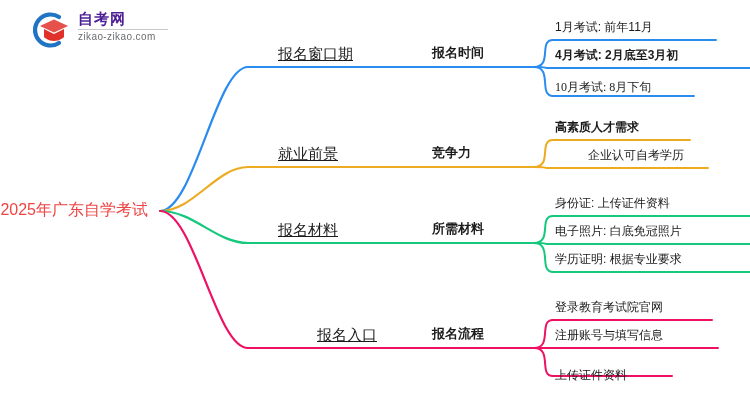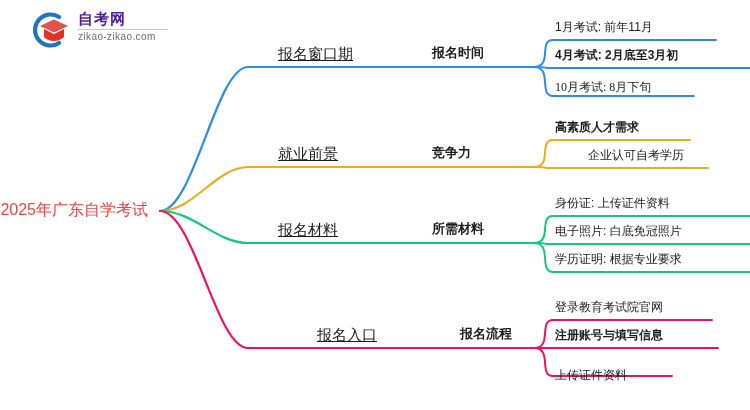--- a/index.html
+++ b/index.html
@@ -147,20 +147,20 @@
       <div class="node node-l1" style="top: 146px; left: 278px; text-align: center;">就业前景</div>
       <div class="node node-l2" style="top: 146px; left: 432px; text-align: right;">竞争力</div>
       <div class="node node-leaf" style="top: 121px; left: 555px; font-weight: bold;">高素质人才需求</div>
       <div class="node node-leaf" style="top: 149px; left: 588px;">企业认可自考学历</div>
       <div class="node node-l1" style="top: 222px; left: 278px;">报名材料</div>
       <div class="node node-l2" style="top: 222px; left: 432px;">所需材料</div>
       <div class="node node-leaf" style="top: 197px; left: 555px;">身份证: 上传证件资料</div>
       <div class="node node-leaf" style="top: 225px; left: 555px;">电子照片: 白底免冠照片</div>
       <div class="node node-leaf" style="top: 253px; left: 555px;">学历证明: 根据专业要求</div>
       <div class="node node-l1" style="top: 327px; left: 276px; margin-left: 41px;">报名入口</div>
-      <div class="node node-l2" style="top: 327px; left: 432px; margin-left: 28px;">报名流程</div>
+      <div class="node node-l2" style="top: 327px; left: 432px;">报名流程</div>
       <div class="node node-leaf" style="top: 301px; left: 555px;">登录教育考试院官网</div>
-      <div class="node node-leaf" style="top: 329px; left: 555px; font-weight: bold;">注册账号与填写信息</div>
+      <div class="node node-leaf" style="top: 329px; left: 555px;">注册账号与填写信息</div>
       <div class="node node-leaf" style="top: 369px; left: 555px; text-align: right;">上传证件资料</div>
       <div class="node node-root" style="top: 202px; right: 602px;">2025年广东自学考试</div>
     </div>
 
 </div>
 
 </body></html>

